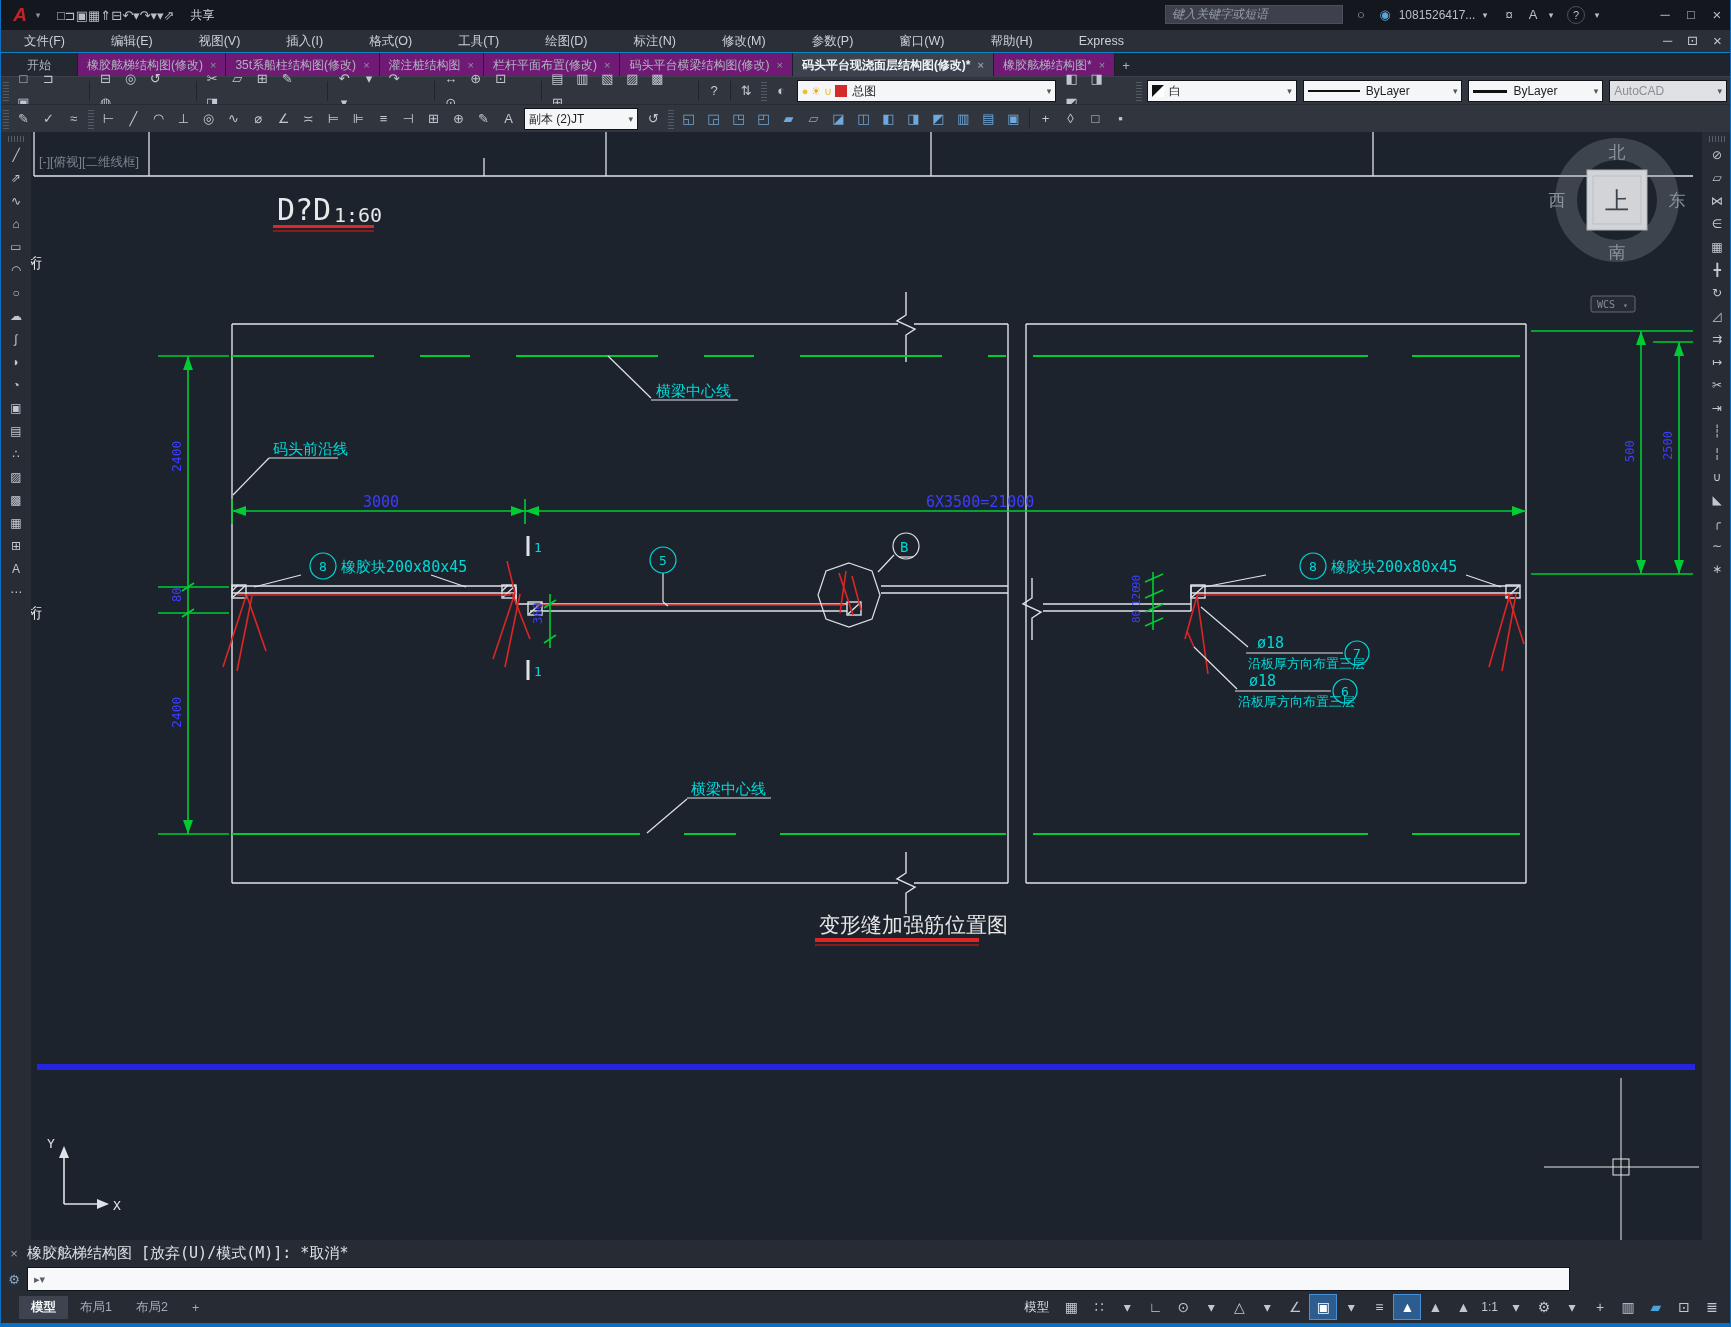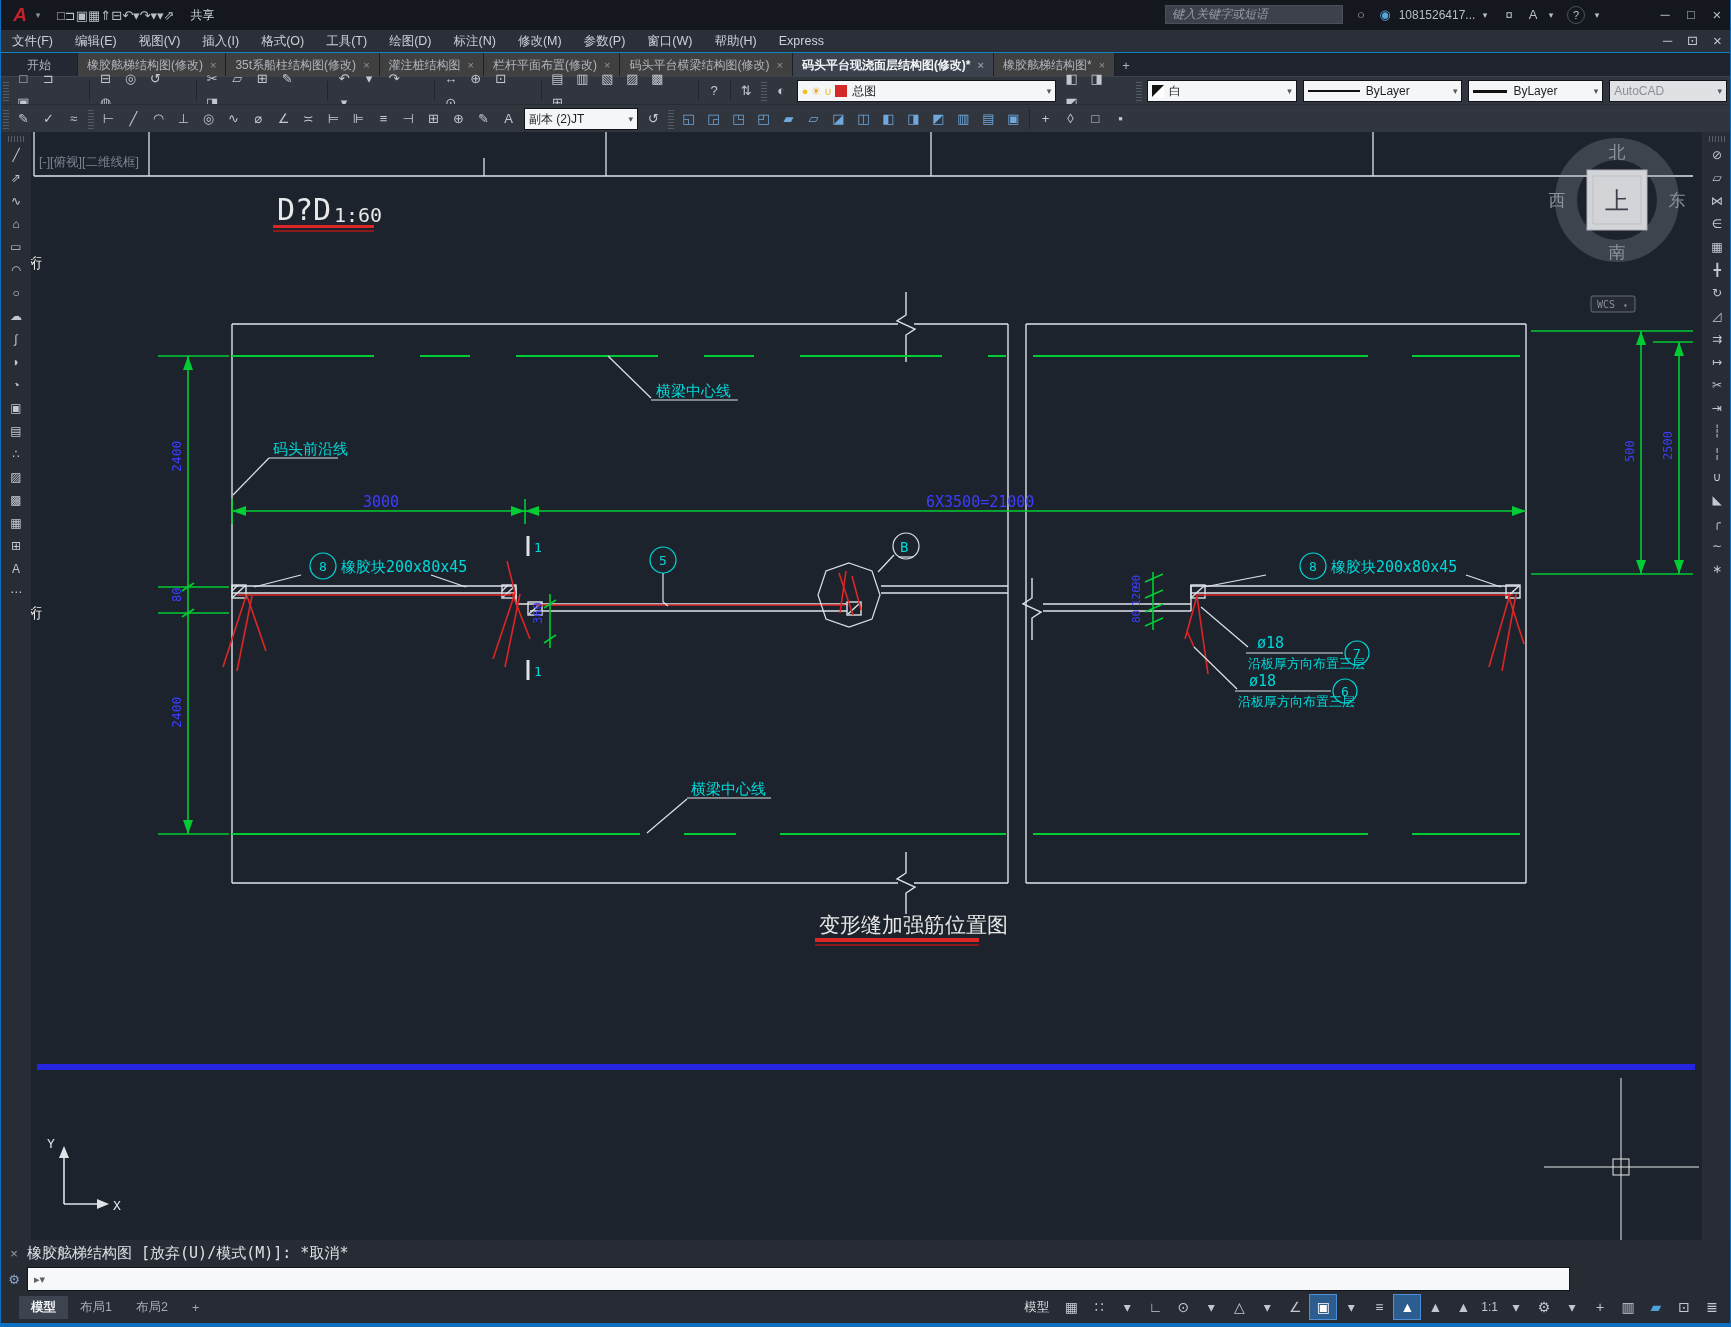--- a/index.html
+++ b/index.html
@@ -12,24 +12,24 @@
   #logo{width:26px;height:22px;margin-left:6px;color:#c2232a;font-weight:bold;font-size:19px;font-style:italic;text-align:center;}
   .qi{width:24px;text-align:center;color:#b9bfc8;font-size:13px;}
   .caret{width:10px;color:#8d939c;font-size:9px;text-align:center;}
   #share-lab{color:#cfd4da;margin-left:16px;}
   #title-center{position:absolute;left:0;right:0;text-align:center;color:#d6dae0;font-size:13px;pointer-events:none;}
   #search-box{position:absolute;left:1164px;top:5px;width:178px;height:19px;background:#3c414b;border:1px solid #4a505a;
       color:#969ca6;font-style:italic;font-size:12px;padding:0 6px;box-sizing:border-box;line-height:17px;}
   .tbarbtn{position:absolute;top:0;height:30px;width:24px;text-align:center;line-height:30px;color:#b9bfc8;font-size:13px;}
   
   #menubar{top:30px;height:22px;background:#2b2f38;font-size:12.5px;}
-  #menubar [data-name="menu-item"]{padding:0 11px;color:#ccd1d8;}
+  #menubar [data-name="menu-item"]{padding:0 23px;color:#ccd1d8;}
   
   #doctabs{top:52px;height:24px;background:#20242c;border-top:1px solid #0d84c4;font-size:12px;}
-  .dtab{display:inline-flex;align-items:center;height:24px;padding:0 9px;background:#404040;border-right:1px solid #1a1e25;color:#aeb4bd;white-space:nowrap;}
+  .dtab{display:inline-flex;align-items:center;height:24px;padding:0 9px;background:#701a75;border-right:1px solid #1a1e25;color:#aeb4bd;white-space:nowrap;}
   .dtab .x{margin-left:7px;color:#8d939c;font-size:11px;}
   .dtab.active{background:#3c424e;color:#f2f4f6;font-weight:bold;}
   .dtab.start{background:#232832;padding:0 26px;}
   .plus{width:22px;text-align:center;color:#aeb4bd;font-size:13px;}
   
   #tb1{top:76px;height:28px;background:#31353e;border-top:1px solid #3c414b;}
   #tb2{top:104px;height:28px;background:#31353e;border-top:1px solid #272b33;}
   .tbi{display:inline-block;width:23px;height:22px;line-height:22px;text-align:center;color:#c3c8d0;font-size:13px;
        border:1px solid transparent;}
   .tbi.on{background:#2d5c8f;border-color:#4a90d9;color:#fff;}

